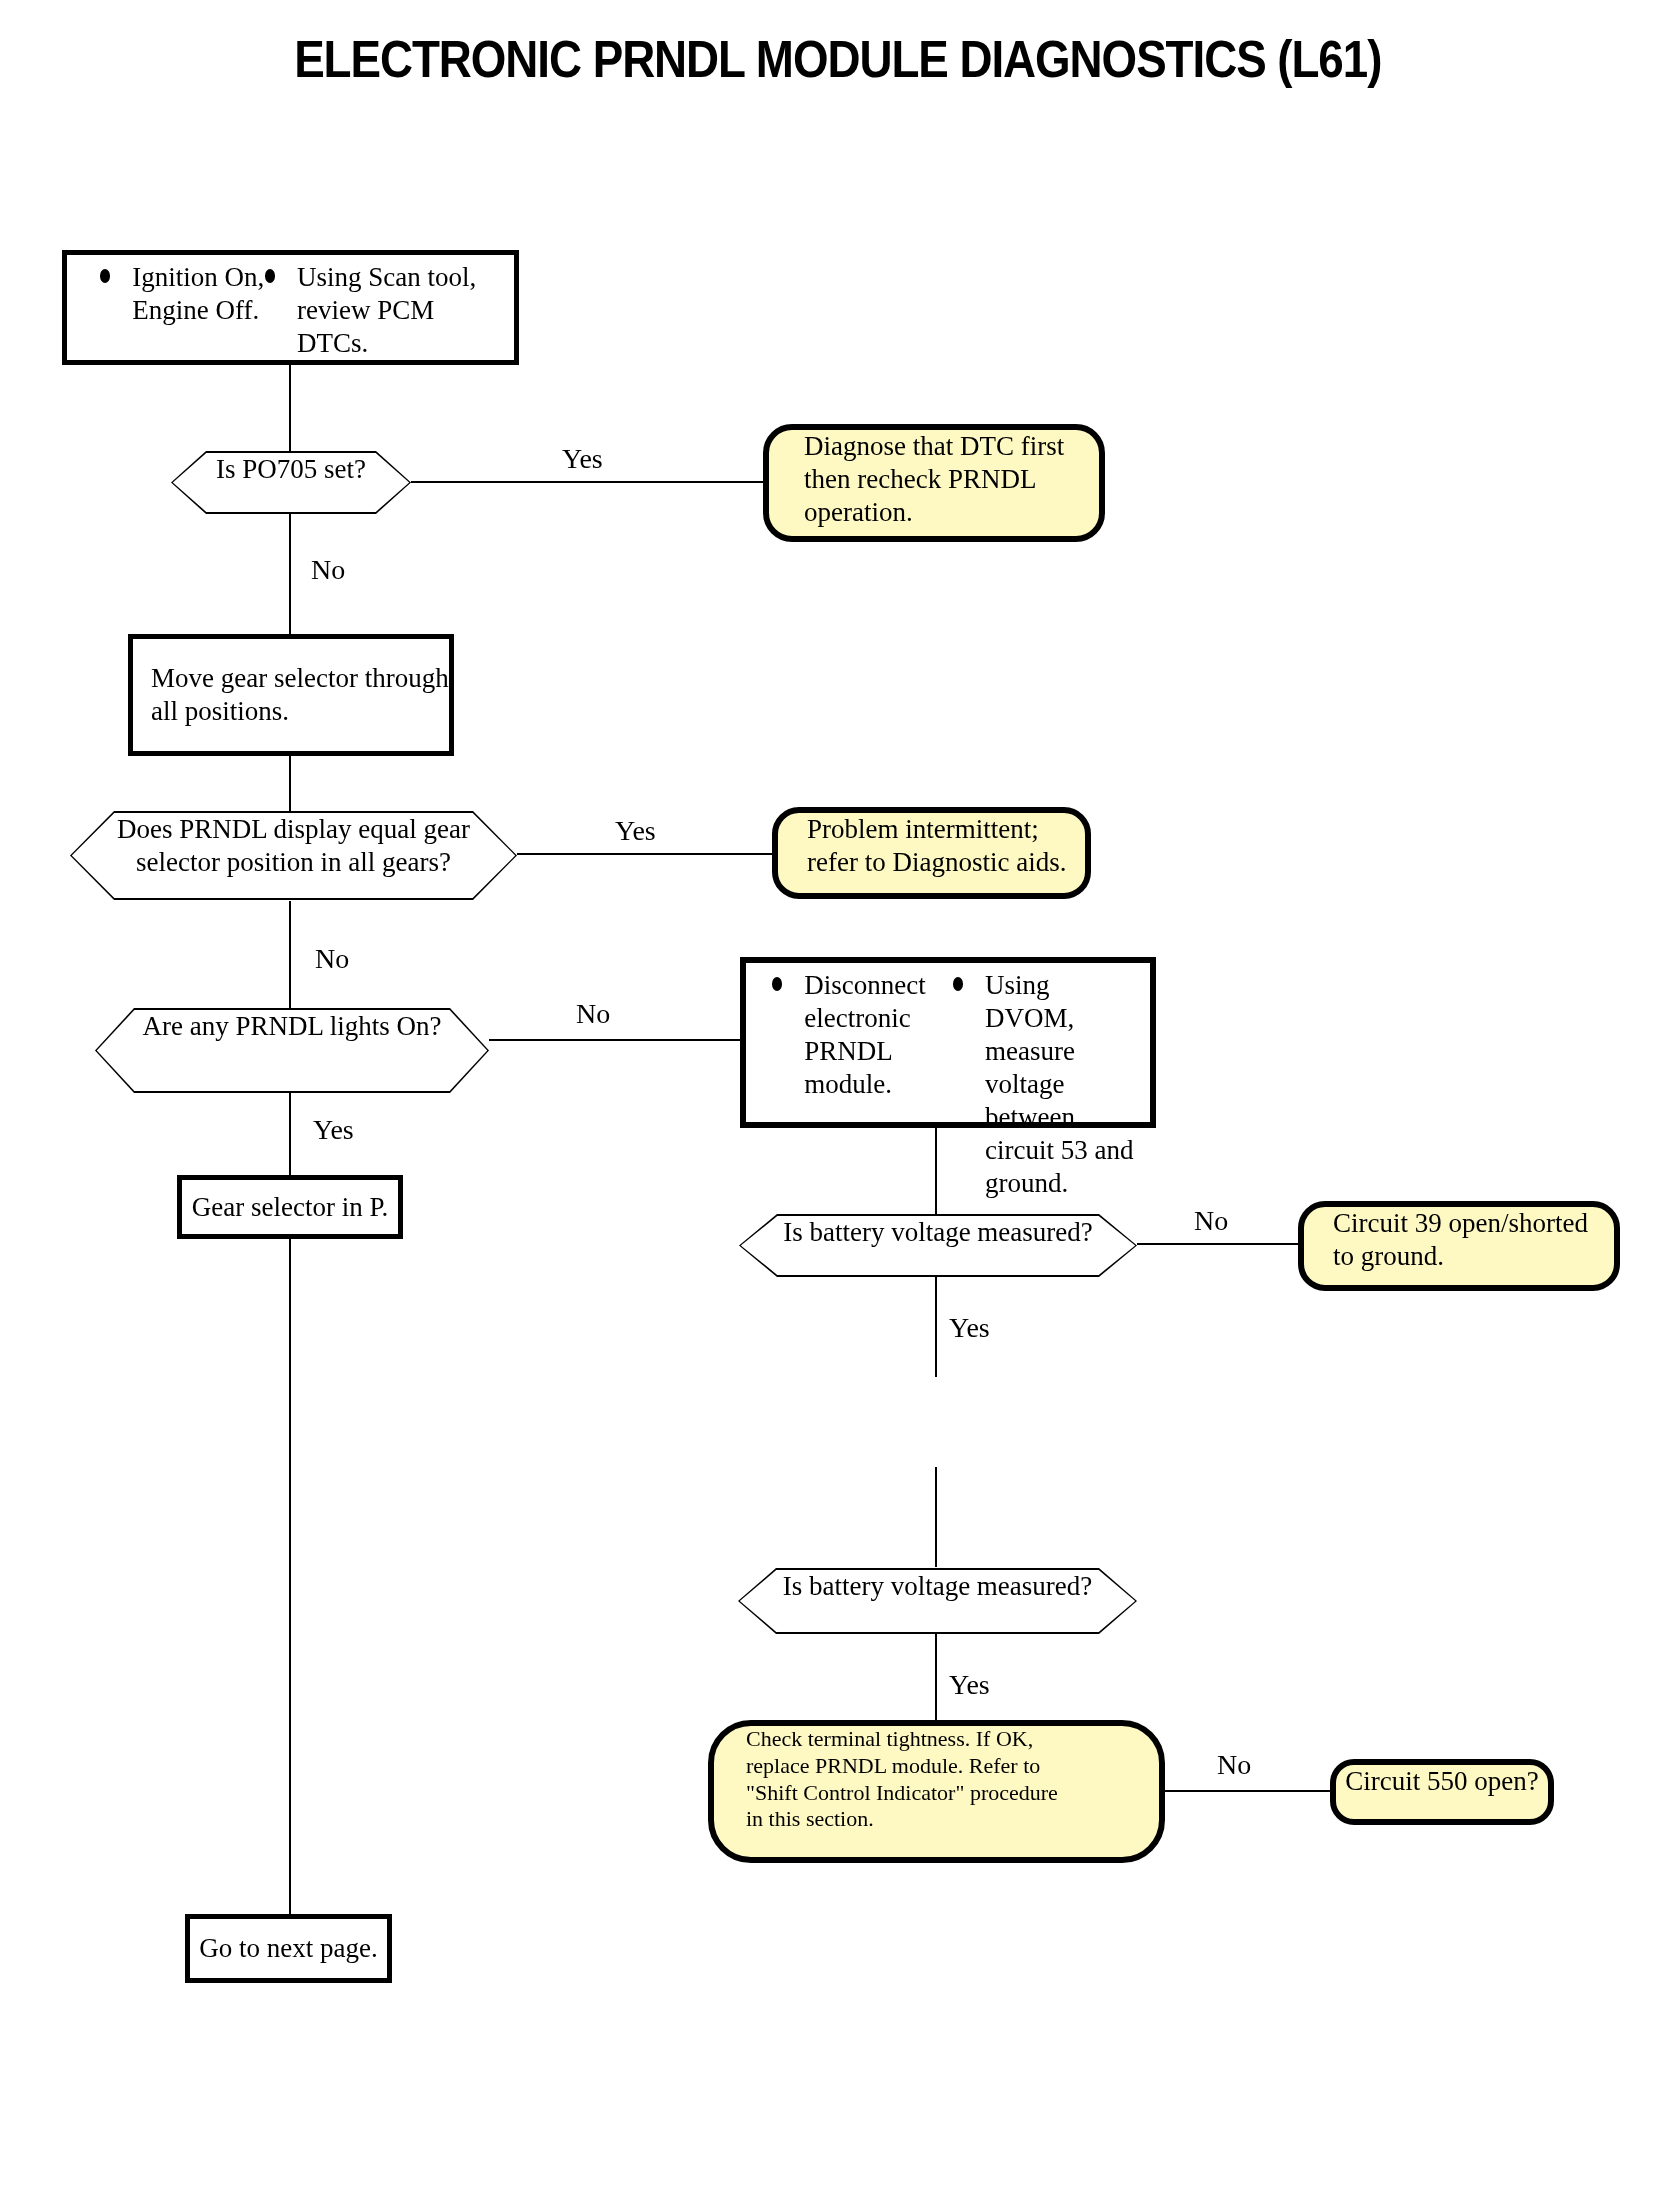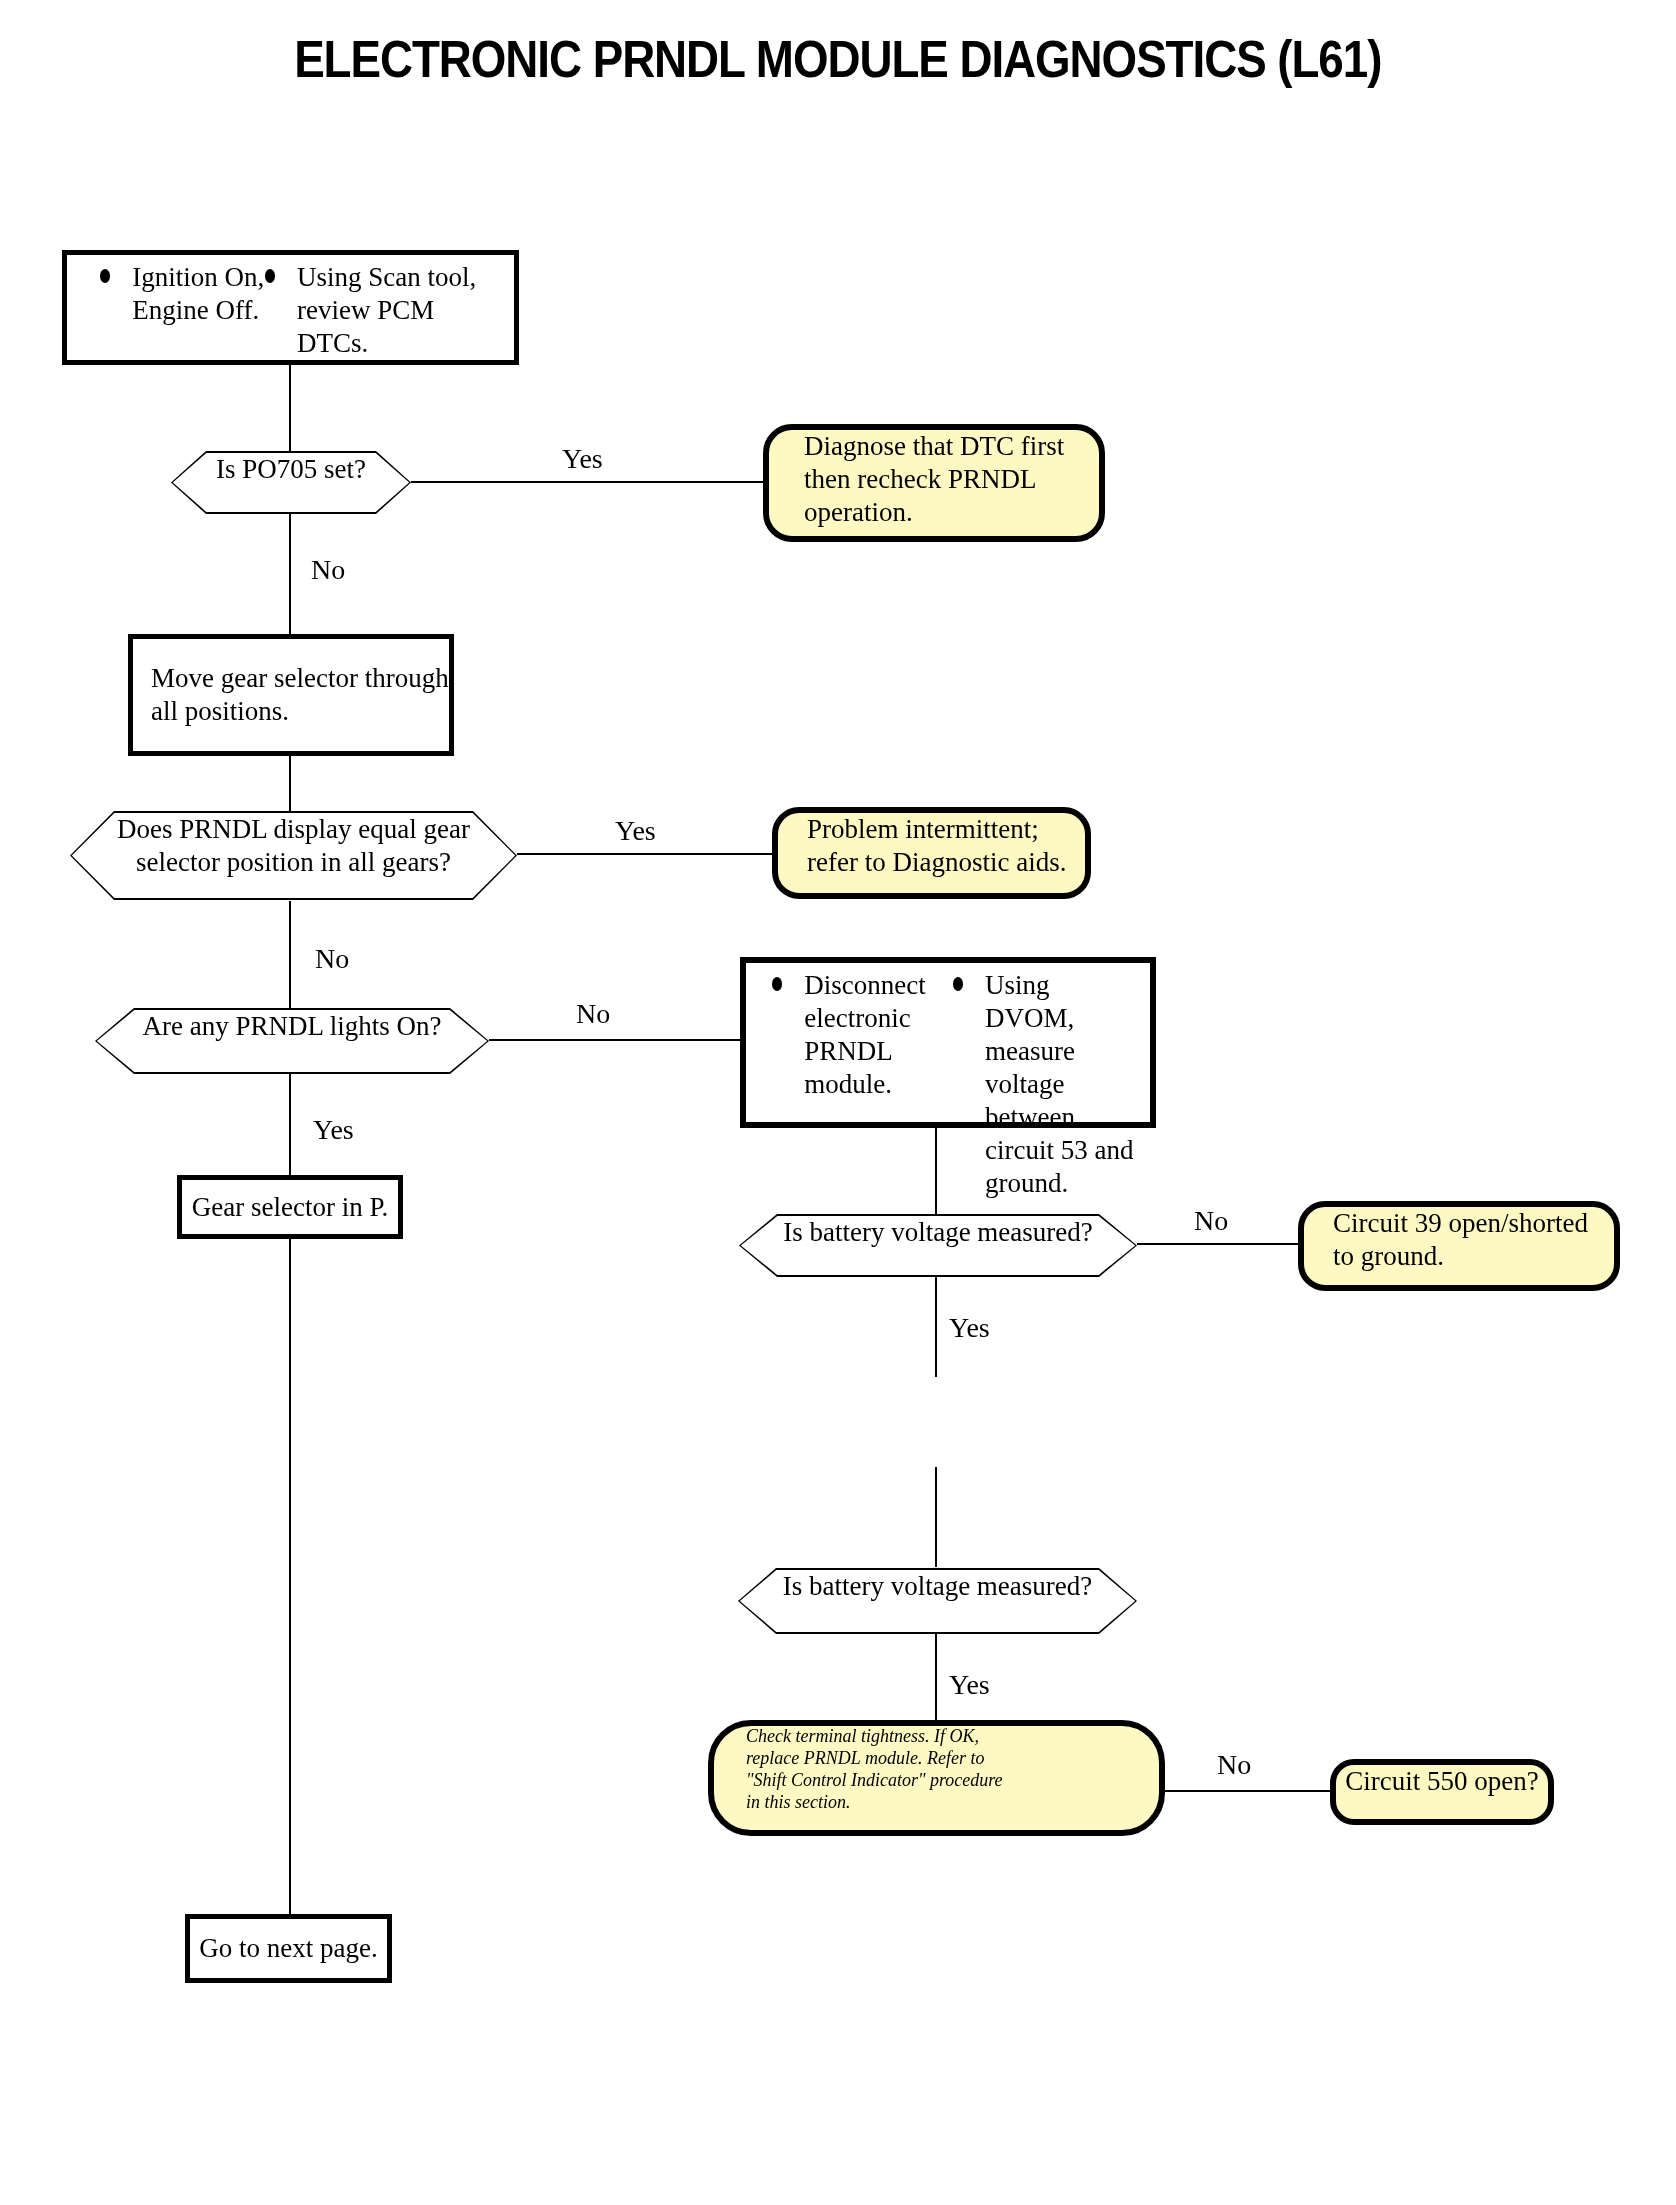--- a/index.html
+++ b/index.html
@@ -106,21 +106,21 @@
       <span class="multiline">Does PRNDL display equal gear
 selector position in all gears?</span>
     </div>
   </div>
 
   <div class="node terminal text-left" style="left:772px;top:807px;width:319px;height:92px;border-radius:27px;padding-left:29px;">
     <span class="multiline">Problem intermittent;
 refer to Diagnostic aids.</span>
   </div>
 
-  <div class="hex" style="left:95px;top:1008px;width:394px;height:66px;text-decoration:underline;--s:39px;">
+  <div class="hex" style="left:95px;top:1008px;width:394px;height:85px;text-decoration:underline;--s:39px;">
     <div class="hex-fill"></div>
     <div class="hex-inner">
       <span>Are any PRNDL lights On?</span>
     </div>
   </div>
 
   <div class="node process" style="left:740px;top:957px;width:416px;height:171px;border-width:6px;">
     <div class="bullets" style="padding-left:11px;">
       <div class="bullet-row">
         <span class="dot"></span>
@@ -152,21 +152,21 @@
   </div>
 
 
   <div class="hex" style="left:738px;top:1568px;width:399px;height:66px;--s:38px;">
     <div class="hex-fill"></div>
     <div class="hex-inner">
       <span>Is battery voltage measured?</span>
     </div>
   </div>
 
-  <div class="node terminal text-left" style="left:708px;top:1720px;width:457px;height:116px;border-radius:43px;padding-left:32px;font-size:18px;font-style:italic;">
+  <div class="node terminal text-left" style="left:708px;top:1720px;width:457px;height:143px;border-radius:43px;padding-left:32px;font-size:22px;">
     <span class="multiline">Check terminal tightness. If OK,
 replace PRNDL module. Refer to
 "Shift Control Indicator" procedure
 in this section.</span>
   </div>
 
   <div class="node terminal text-center" style="left:1330px;top:1759px;width:224px;height:66px;border-radius:24px;">
     <span>Circuit 550 open?</span>
   </div>
 

